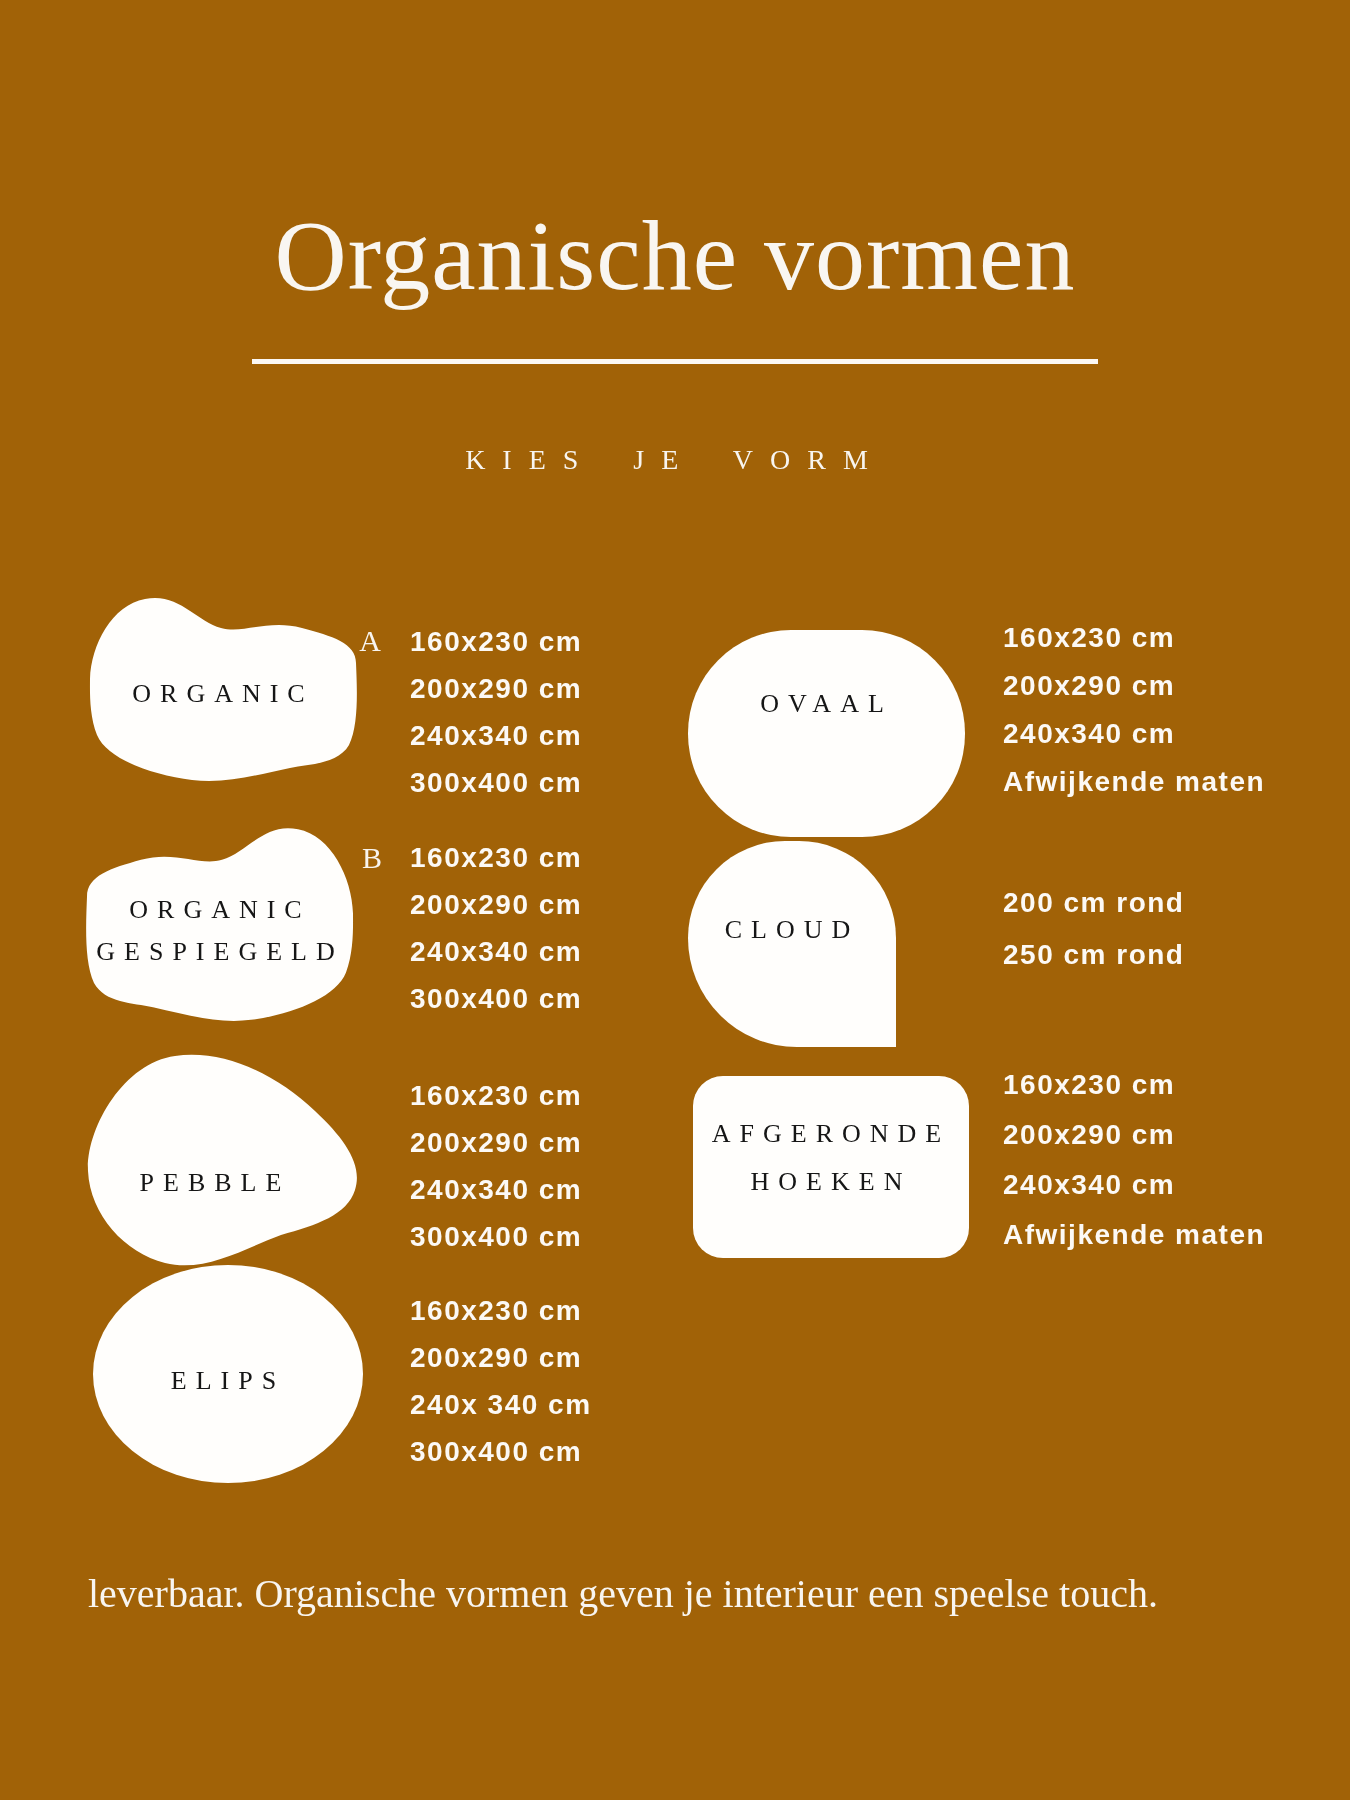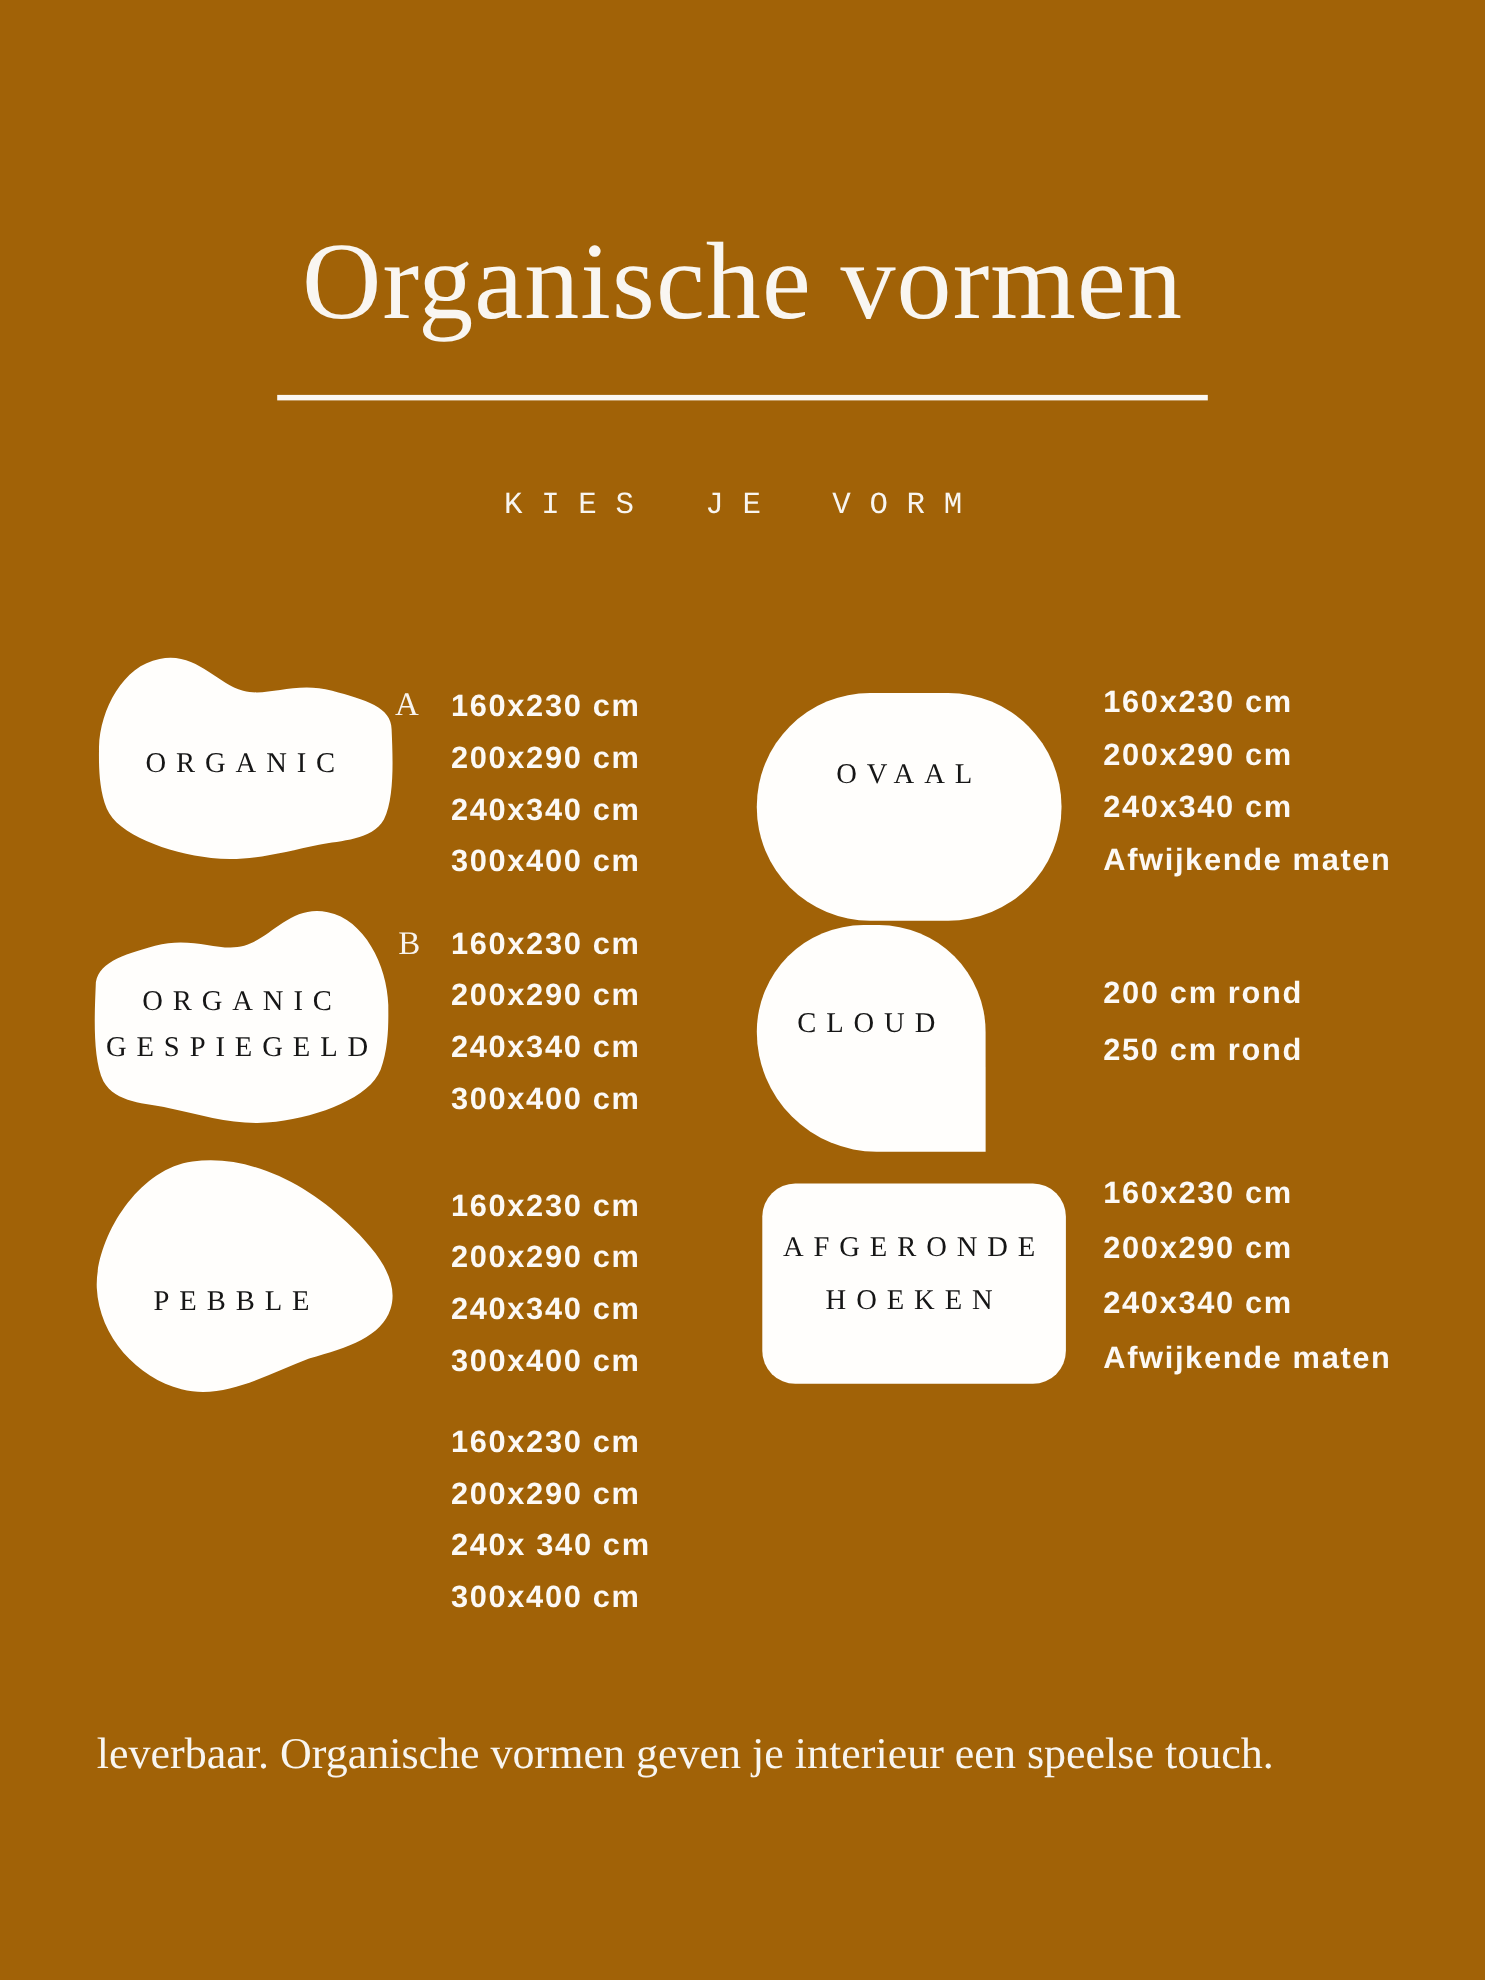--- a/index.html
+++ b/index.html
@@ -13,21 +13,21 @@
     text-align:center;font-weight:normal;
     font-size:100px;line-height:1.2;letter-spacing:1px;color:#f9f6f1;
   }
   .title-rule{
     position:absolute;left:252px;top:359px;width:846px;height:5px;
     background:#fbf8f4;
   }
   .page-subtitle{
     position:absolute;left:0;right:0;top:440px;
     text-align:center;font-size:28px;line-height:40px;
-    letter-spacing:17px;word-spacing:14px;color:#f8f5f0;font-family:Liberation Mono, monospace;
+    letter-spacing:17px;word-spacing:14px;color:#f8f5f0;
   }
   
   .shape-block{position:absolute;}
   .blob-svg{display:block;overflow:visible;}
   .blob-fill{fill:#fffefc;}
   .css-shape{background:#fffefc;}
   .shape-label{
     position:absolute;left:0;right:0;text-align:center;
     font-family:Liberation Serif, serif;font-size:26px;line-height:42px;
     letter-spacing:9px;color:#161616;white-space:nowrap;
@@ -106,20 +106,26 @@
       <span class="ln">PEBBLE</span>
     </div>
   </section>
   <div class="sizes" style="left:410px;top:1072px;">
     <div>160x230 cm</div>
     <div>200x290 cm</div>
     <div>240x340 cm</div>
     <div>300x400 cm</div>
   </div>
 
+  <section class="shape-block" style="left:93px;top:1265px;width:270px;height:218px;">
+    <div class="css-shape" style="width:270px;height:218px;border-radius:50%;"></div>
+    <div class="shape-label" style="top:95px;">
+      <span class="ln">ELIPS</span>
+    </div>
+  </section>
   <div class="sizes" style="left:410px;top:1287px;">
     <div>160x230 cm</div>
     <div>200x290 cm</div>
     <div>240x 340 cm</div>
     <div>300x400 cm</div>
   </div>
 
   <section class="shape-block" style="left:688px;top:630px;width:277px;height:207px;">
     <div class="css-shape" style="width:277px;height:207px;border-radius:103px;"></div>
     <div class="shape-label" style="top:53px;">

